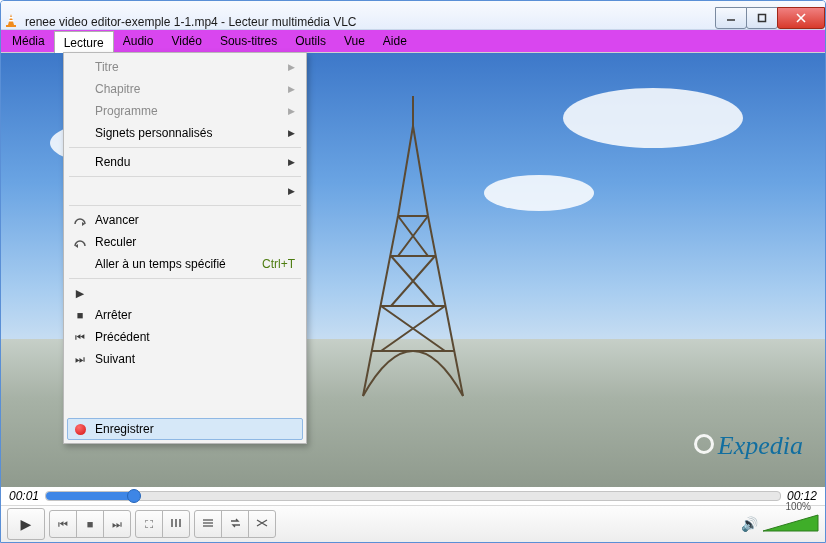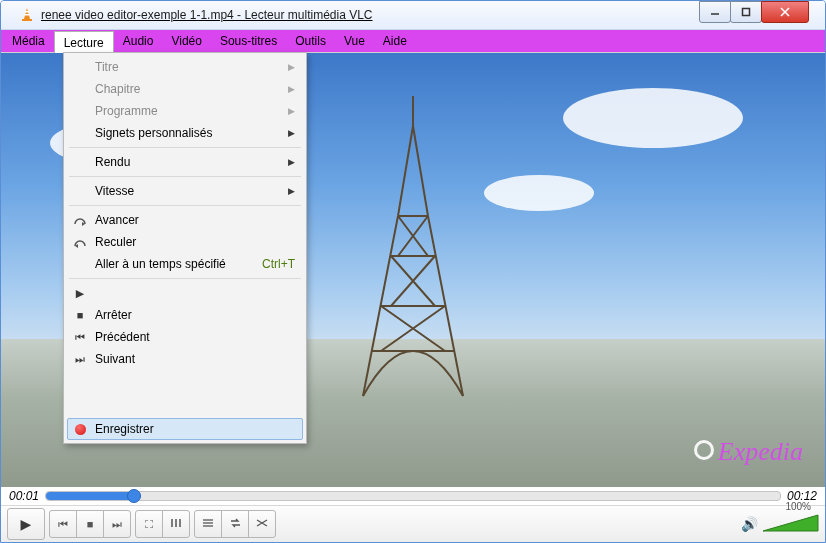--- a/index.html
+++ b/index.html
@@ -1,32 +1,32 @@
 <!DOCTYPE html>
 <html><head>
 <meta charset="utf-8">
 <style>
   html,body{margin:0;padding:0;font-family:"Segoe UI",Tahoma,sans-serif;font-size:12px;color:#000;}
   body{background:#fff;}
   .window{width:826px;height:543px;box-sizing:border-box;border:1px solid #5a8fd6;border-radius:4px 4px 0 0;overflow:hidden;position:relative;display:flex;flex-direction:column;background:#fff;}
-  .titlebar{height:28px;background:linear-gradient(#f8fafe,#e6eefc);display:flex;align-items:center;padding:0 16px;border-bottom:1px solid #c8d6ea;text-decoration:underline;}
+  .titlebar{height:28px;background:linear-gradient(#f8fafe,#e6eefc);display:flex;align-items:flex-end;padding:0 0;border-bottom:1px solid #c8d6ea;}
   .titlebar .app-icon{width:16px;height:16px;margin:0 6px 0 2px;}
   .titlebar .title{flex:1;color:#1a1a1a;}
   .win-btns{display:flex;gap:0;margin-left:auto;margin-top:-6px;}
   .win-btn{width:30px;height:20px;border:1px solid #7a8aa0;border-top-left-radius:0;border-top-right-radius:0;border-bottom-left-radius:3px;border-bottom-right-radius:3px;background:linear-gradient(#f6f9fe,#d9e4f5);display:flex;align-items:center;justify-content:center;font-size:10px;line-height:1;color:#333;margin-left:-1px;}
   .win-close{width:46px;background:linear-gradient(#f08080,#d83a2c);color:#fff;border-color:#a02718;}
   .menubar{height:22px;background:#d946ef;border-bottom:1px solid #d0d0d0;display:flex;align-items:stretch;padding:0 2px;}
   .menu-item{padding:0 9px;display:flex;align-items:center;cursor:default;}
   .menu-item.open{background:#fff;border:1px solid #b0b0b0;border-bottom:none;margin-top:1px;margin-bottom:-1px;}
   .video-area{flex:1;background:#000;position:relative;}
   .sky{position:absolute;inset:0;background:linear-gradient(#3d78c9 0%,#6aa4e3 30%,#a8cdf0 55%,#dfeaf4 75%);}
   .ground{position:absolute;left:0;right:0;bottom:0;height:34%;background:linear-gradient(#c6cfc8 0%,#a7b2a6 40%,#8f9a8d 100%);} 
   .tower{position:absolute;left:50%;top:10%;width:140px;height:310px;transform:translateX(-50%);}
   .tower svg{width:100%;height:100%;}
-  .watermark{position:absolute;right:22px;bottom:20px;color:#d946ef;opacity:.9;font-size:26px;font-family:Georgia,serif;font-style:italic;}
+  .watermark{position:absolute;right:22px;bottom:26px;color:#0369a1;opacity:.9;font-size:26px;font-family:Georgia,serif;font-style:italic;}
   .watermark .dot{width:14px;height:14px;border:3px solid #fff;border-radius:50%;display:inline-block;margin-right:4px;}
   .dropdown{position:absolute;left:62px;top:51px;width:236px;background:#f3f3f3;border:1px solid #b9b9b9;box-shadow:2px 3px 6px rgba(0,0,0,.25);padding:3px;}
   .dd-item{display:flex;align-items:center;height:22px;padding:0 8px 0 4px;}
   .dd-item.disabled{color:#8a8a8a;}
   .dd-item.hover{background:#d6e8f8;border:1px solid #8fb8e4;border-radius:2px;padding:0 7px 0 3px;height:20px;margin-top:48px;}
   .dd-icon{width:18px;display:flex;align-items:center;justify-content:center;font-size:11px;color:#3a3a3a;}
   .dd-item.disabled .dd-icon{color:#a9a9a9;}
   .dd-label{flex:1;margin-left:6px;}
   .dd-sub{font-size:9px;color:#3a3a3a;margin-left:auto;}
   .dd-item.disabled .dd-sub{color:#a9a9a9;}
@@ -138,21 +138,20 @@
       </div>
     <div class="dd-sep"></div>
     <div class="dd-item">
         <span class="dd-icon"></span>
         <span class="dd-label">Rendu</span>
         <span class="dd-sub">▶</span>
       </div>
     <div class="dd-sep"></div>
     <div class="dd-item">
         <span class="dd-icon"></span>
-        <span class="dd-label">Vitesse</span>
         <span class="dd-sub">▶</span>
       </div>
     <div class="dd-sep"></div>
     <div class="dd-item">
         <span class="dd-icon">
           <svg width="14" height="12">
             <path d="M2 10 A5 5 0 1 1 12 10" fill="none" stroke="#555" stroke-width="1.5"></path>
             <polygon points="12,10 9,8 9,12" fill="#555"></polygon>
           </svg>
         </span>

